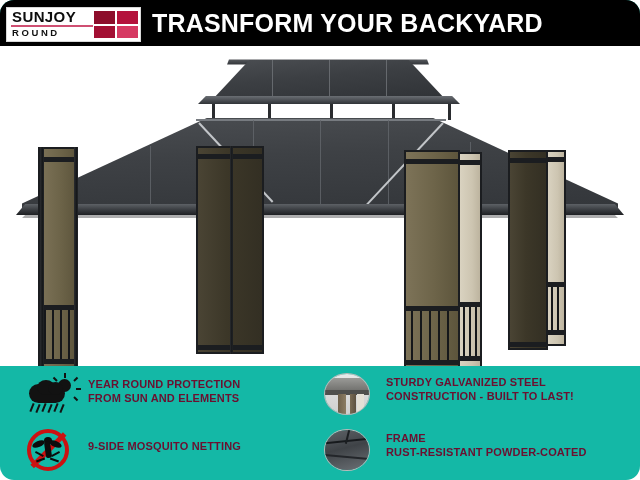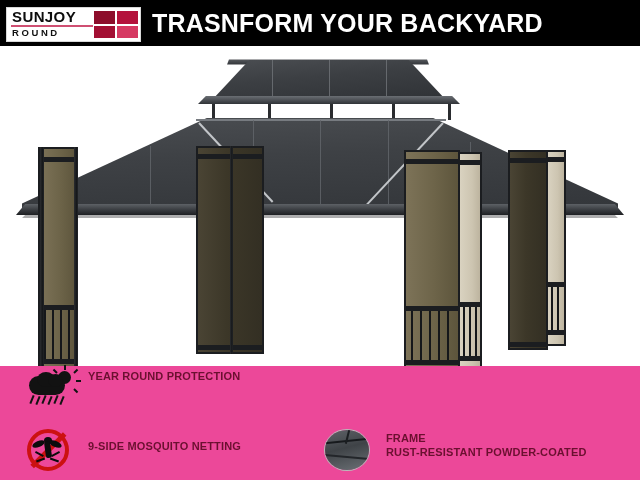--- a/index.html
+++ b/index.html
@@ -1,17 +1,17 @@
 <!DOCTYPE html>
 <html><head>
 <meta charset="utf-8">
 <style>
   html,body{margin:0;padding:0;background:#fff;}
   body{width:640px;height:480px;overflow:hidden;font-family:"Liberation Sans",sans-serif;}
-  #ad{position:relative;width:640px;height:480px;background:#ec4899;overflow:hidden;}
+  #ad{position:relative;width:640px;height:480px;background:#14b8a6;overflow:hidden;border-radius:14px;}
 
   
   #header{position:absolute;left:0;top:0;width:640px;height:46px;background:#000;}
   #logo-box{position:absolute;left:6px;top:7px;width:133px;height:33px;background:#ffffff;border:1px solid #d8d8d8;}
   #logo-text{position:absolute;left:2px;top:0px;width:84px;height:33px;}
   #logo-sunjoy{position:absolute;left:3px;top:1px;font-size:15px;font-weight:bold;letter-spacing:.4px;color:#0d0d0d;
     font-family:"Liberation Sans",sans-serif;line-height:15px;}
   #logo-rule{position:absolute;left:2px;top:17px;width:82px;height:2px;background:#cf4f72;}
   #logo-group{position:absolute;left:3px;top:19px;font-size:9.5px;font-weight:bold;letter-spacing:2.6px;color:#111;
     line-height:11px;}
@@ -218,21 +218,21 @@
       <div class="bay-rail" style="top:178px;"></div>
     </div>
 
     <div class="post-col" style="left:40px;top:101px;width:4px;height:222px;"></div>
     <div class="post-col" style="left:74px;top:101px;width:4px;height:222px;"></div>
 
   </div>
 
   <div id="features">
 
-    <div class="feat" style="left:24px;top:0;width:290px;">
+    <div class="feat" style="left:24px;top:8px;width:290px;">
       <div class="feat-ico">
         <div class="wx">
           <div class="wx-sun"></div>
           <div class="wx-ray" style="left:36px;top:-3px;transform:rotate(0deg);"></div>
           <div class="wx-ray" style="left:45px;top:0px;transform:rotate(45deg);"></div>
           <div class="wx-ray" style="left:47px;top:8px;transform:rotate(90deg);"></div>
           <div class="wx-ray" style="left:45px;top:16px;transform:rotate(135deg);"></div>
           <div class="wx-ray" style="left:28px;top:0px;transform:rotate(-45deg);"></div>
           <div class="wx-cloud"></div>
           <div class="wx-cloud2"></div>
@@ -240,20 +240,21 @@
           <div class="wx-rain" style="left:3px;top:27px;"></div>
           <div class="wx-rain" style="left:9px;top:28px;"></div>
           <div class="wx-rain" style="left:15px;top:27px;"></div>
           <div class="wx-rain" style="left:21px;top:28px;"></div>
           <div class="wx-rain" style="left:27px;top:27px;"></div>
           <div class="wx-rain" style="left:33px;top:28px;"></div>
         </div>
       </div>
       <div class="feat-txt">
         <div>YEAR ROUND PROTECTION</div>
+        <div>FROM SUN AND ELEMENTS</div>
       </div>
     </div>
 
     <div class="feat" style="left:24px;top:62px;width:290px;">
       <div class="feat-ico">
         <div class="mq">
           <div class="mq-ring"></div>
           <div class="mq-slash"></div>
           <div class="mq-head"></div>
           <div class="mq-body"></div>
@@ -263,20 +264,36 @@
           <div class="mq-leg" style="left:24px;top:24px;transform:rotate(-28deg);"></div>
           <div class="mq-leg" style="left:9px;top:30px;transform:rotate(-20deg);"></div>
           <div class="mq-leg" style="left:23px;top:30px;transform:rotate(20deg);"></div>
         </div>
       </div>
       <div class="feat-txt" style="padding-top:12px;">
         <div>9-SIDE MOSQUITO NETTING</div>
       </div>
     </div>
 
+    <div class="feat" style="left:322px;top:6px;width:312px;">
+      <div class="feat-ico">
+        <div class="circ">
+          <div class="steel-bg"></div>
+          <div class="steel-roof"></div>
+          <div class="steel-roof2"></div>
+          <div class="steel-post"></div>
+          <div class="steel-post2"></div>
+          <div class="steel-white"></div>
+        </div>
+      </div>
+      <div class="feat-txt">
+        <div>STURDY GALVANIZED STEEL</div>
+        <div>CONSTRUCTION - BUILT TO LAST!</div>
+      </div>
+    </div>
 
     <div class="feat" style="left:322px;top:62px;width:312px;">
       <div class="feat-ico">
         <div class="circ">
           <div class="frame-bg"></div>
           <div class="frame-l1"></div>
           <div class="frame-l2"></div>
           <div class="frame-l3"></div>
         </div>
       </div>

